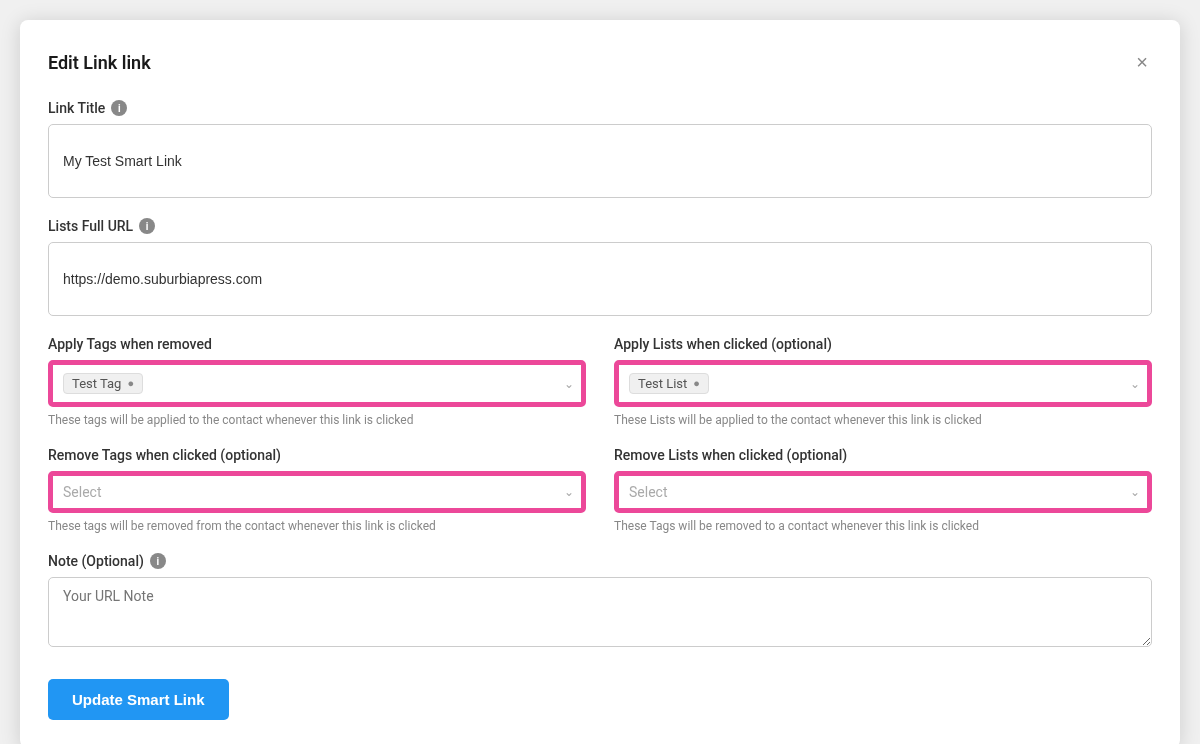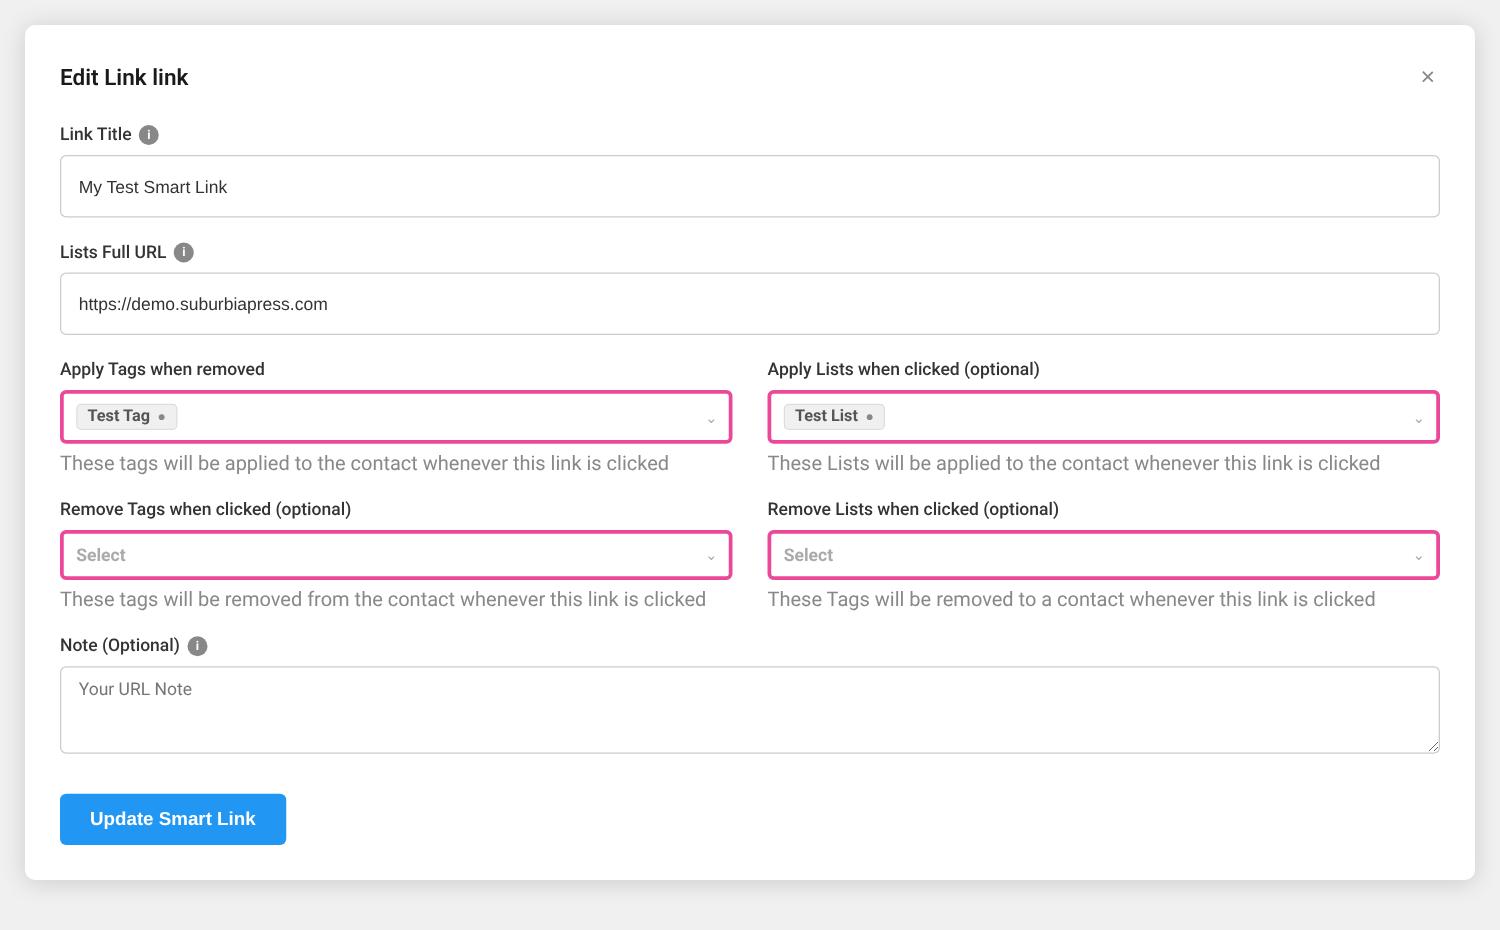--- a/index.html
+++ b/index.html
@@ -64,52 +64,51 @@
       color: #fff;
       font-size: 10px;
       font-weight: 700;
       cursor: default;
       flex-shrink: 0;
     }
     .form-input {
       width: 100%;
       border: 1px solid #ccc;
       border-radius: 5px;
-      padding: 16px 14px;
+      padding: 28px 14px;
       font-size: 14px;
       color: #333;
       outline: none;
     }
 
     .two-col {
       display: grid;
       grid-template-columns: 1fr 1fr;
       gap: 28px;
       margin-bottom: 20px;
     }
 
     .select-wrapper {
       position: relative;
       width: 100%;
     }
     .select-control {
       width: 100%;
-      border: 3px solid #ec4899;
+      border: 5px solid #ec4899;
       border-radius: 5px;
       padding: 8px 36px 8px 10px;
       font-size: 14px;
       color: #333;
       background: #fff;
       display: flex;
       align-items: flex-end;
       min-height: 40px;
       cursor: pointer;
       flex-wrap: wrap;
       gap: 4px;
-      font-weight: bold;
     }
     .select-control.placeholder {
       color: #aaa;
     }
     .chevron-icon {
       position: absolute;
       right: 12px;
       top: 50%;
       transform: translateY(-50%);
       color: #aaa;
@@ -128,21 +127,21 @@
       color: #555;
     }
     .tag-badge .remove {
       cursor: pointer;
       color: #888;
       font-size: 11px;
       margin-left: 2px;
     }
     .hint-text {
       margin-top: 6px;
-      font-size: 16px;
+      font-size: 12px;
       color: #888;
     }
 
     .note-textarea {
       width: 100%;
       border: 1px solid #ccc;
       border-radius: 5px;
       padding: 10px 14px;
       font-size: 14px;
       color: #a21caf;

